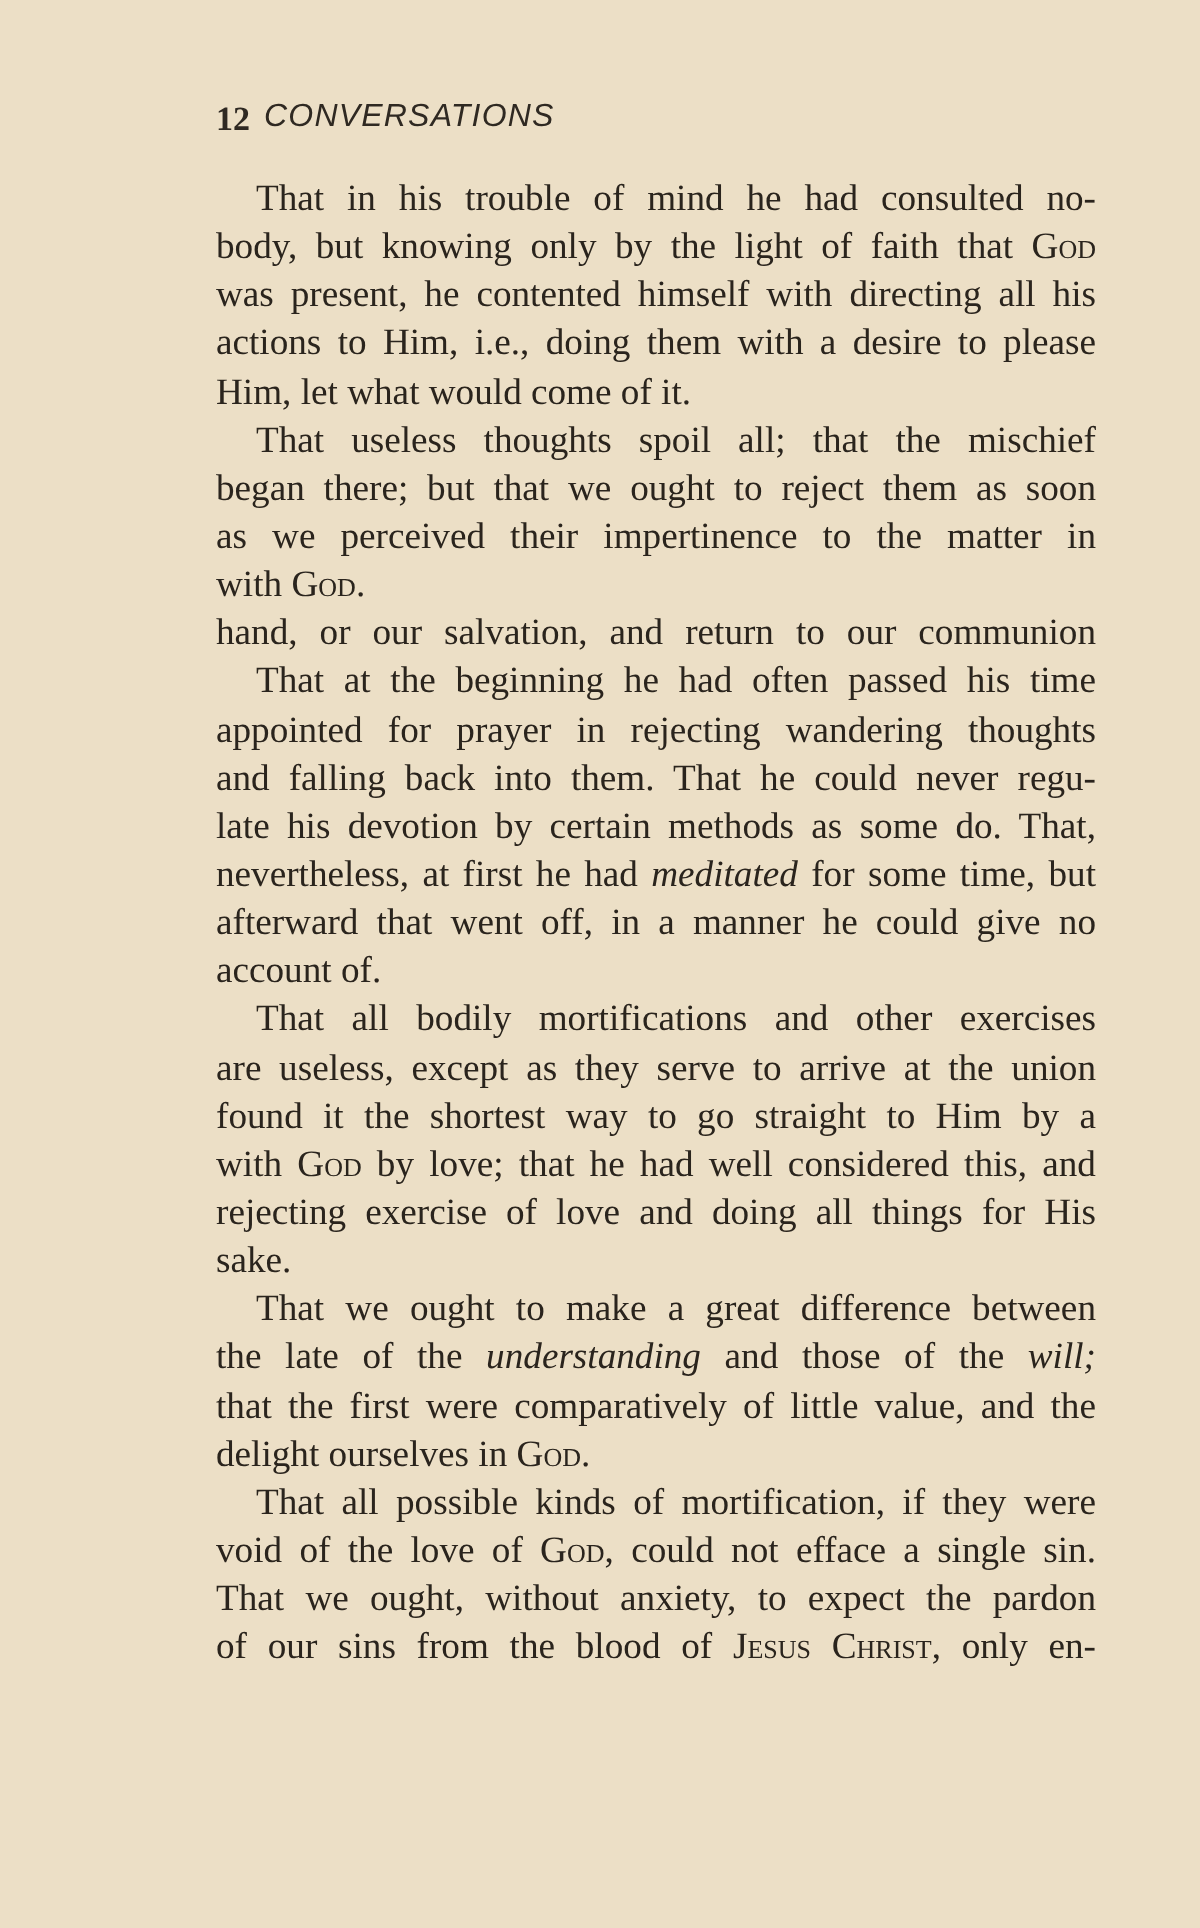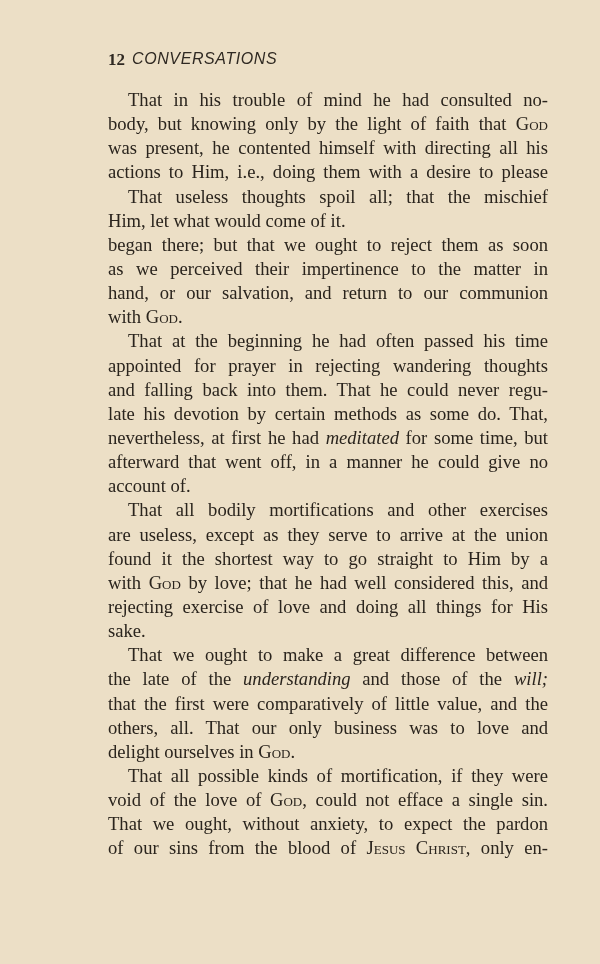--- a/index.html
+++ b/index.html
@@ -42,42 +42,41 @@
 <div class="page">
   <div class="header">
     <span class="page-num">12</span>
     <span class="running-title">CONVERSATIONS</span>
   </div>
   <div class="body" id="body-text">
       <span class="line indent"><span>That in his trouble of mind he had consulted no-</span></span>
       <span class="line"><span>body, but knowing only by the light of faith that </span><span class="sc">God</span></span>
       <span class="line"><span>was present, he contented himself with directing all his</span></span>
       <span class="line"><span>actions to Him, i.e., doing them with a desire to please</span></span>
+      <span class="line last"><span>Him, let what would come of it.</span></span>
       <span class="line indent"><span>That useless thoughts spoil all; that the mischief</span></span>
-      <span class="line last"><span>Him, let what would come of it.</span></span>
       <span class="line"><span>began there; but that we ought to reject them as soon</span></span>
       <span class="line"><span>as we perceived their impertinence to the matter in</span></span>
+      <span class="line last"><span>with </span><span class="sc">God</span><span>.</span></span>
       <span class="line"><span>hand, or our salvation, and return to our communion</span></span>
-      <span class="line last"><span>with </span><span class="sc">God</span><span>.</span></span>
       <span class="line indent"><span>That at the beginning he had often passed his time</span></span>
       <span class="line"><span>appointed for prayer in rejecting wandering thoughts</span></span>
       <span class="line"><span>and falling back into them.  That he could never regu-</span></span>
       <span class="line"><span>late his devotion by certain methods as some do.  That,</span></span>
       <span class="line"><span>nevertheless, at first he had </span><span class="it">meditated</span><span> for some time, but</span></span>
       <span class="line"><span>afterward that went off, in a manner he could give no</span></span>
       <span class="line last"><span>account of.</span></span>
       <span class="line indent"><span>That all bodily mortifications and other exercises</span></span>
       <span class="line"><span>are useless, except as they serve to arrive at the union</span></span>
       <span class="line"><span>found it the shortest way to go straight to Him by a</span></span>
       <span class="line"><span>with </span><span class="sc">God</span><span> by love; that he had well considered this, and</span></span>
       <span class="line"><span>rejecting exercise of love and doing all things for His</span></span>
       <span class="line last"><span>sake.</span></span>
       <span class="line indent"><span>That we ought to make a great difference between</span></span>
       <span class="line"><span>the late of the </span><span class="it">understanding</span><span> and those of the </span><span class="it">will;</span></span>
       <span class="line"><span>that the first were comparatively of little value, and the</span></span>
-      <span class="line"><span>others, all.  That our only business was to love and</span></span>
       <span class="line last"><span>delight ourselves in </span><span class="sc">God</span><span>.</span></span>
       <span class="line indent"><span>That all possible kinds of mortification, if they were</span></span>
       <span class="line"><span>void of the love of </span><span class="sc">God</span><span>, could not efface a single sin.</span></span>
       <span class="line"><span>That we ought, without anxiety, to expect the pardon</span></span>
       <span class="line"><span>of our sins from the blood of </span><span class="sc">Jesus Christ</span><span>, only en-</span></span>
     </div>
 </div>
 
 </body></html>

